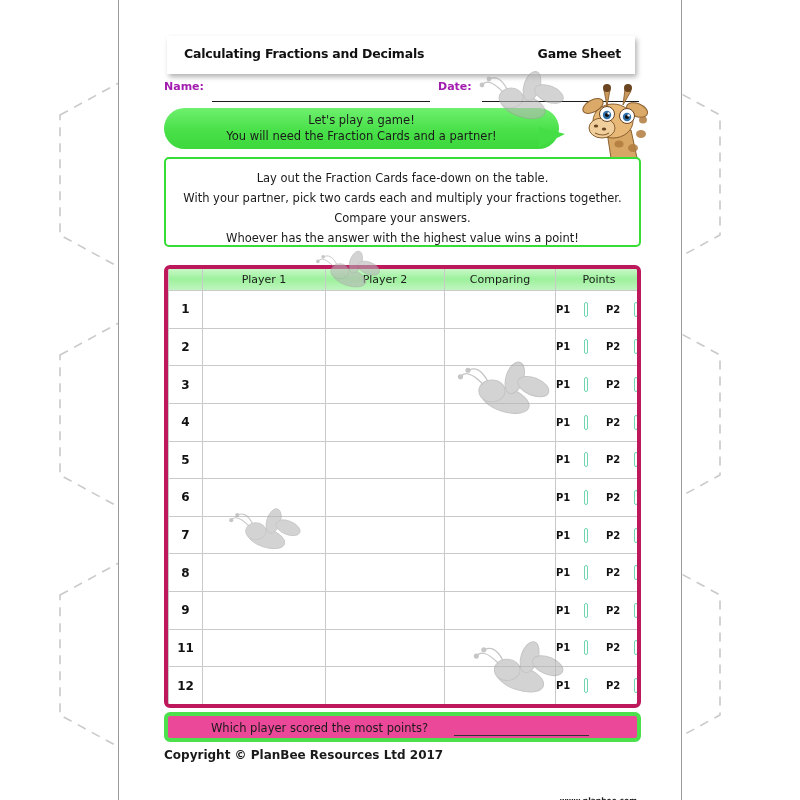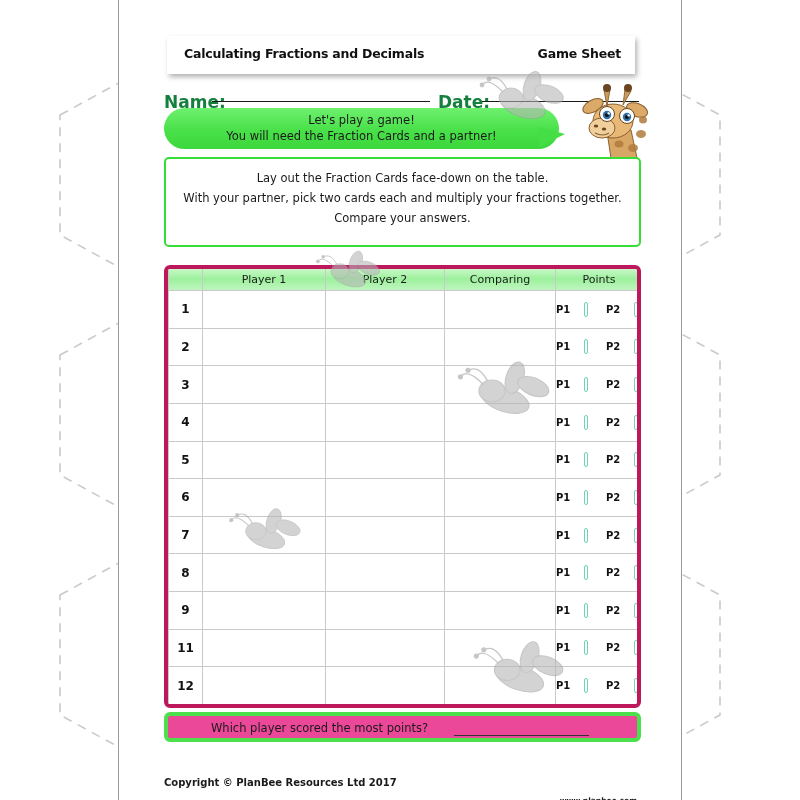--- a/index.html
+++ b/index.html
@@ -79,25 +79,25 @@
   
   .namedate {
     position: absolute;
     left: 45px;
     top: 80px;
     width: 475px;
     height: 22px;
   }
   .nd-label {
     position: absolute;
-    top: 12px;
+    top: 0px;
     font-family: "DejaVu Sans", sans-serif;
     font-weight: bold;
-    font-size: 17px;
-    color: #15803d;
+    font-size: 11px;
+    color: #a21caf;
   }
   .nd-label.name { left: 0px; }
   .nd-label.date { left: 274px; }
   .nd-line {
     position: absolute;
     bottom: 0px;
     height: 0;
     border-bottom: 1.4px solid #1a1a1a;
   }
   .nd-line.name-line { left: 48px; width: 218px; }
@@ -282,24 +282,23 @@
     border-bottom: 1.2px solid #333333;
   }
 
   
   .footer-left {
     position: absolute;
     left: 45px;
     top: 748px;
     font-family: "DejaVu Sans", sans-serif;
     font-weight: bold;
-    font-size: 10px;
+    font-size: 12px;
     color: #1a1a1a;
     white-space: nowrap;
-    margin-top: 29px;
   }
   .footer-right {
     position: absolute;
     right: 44px;
     top: 748px;
     font-family: "DejaVu Sans", sans-serif;
     font-weight: bold;
     font-size: 7.5px;
     color: #1a1a1a;
     white-space: nowrap;
@@ -406,20 +405,21 @@
       <ellipse cx="84" cy="72" rx="5" ry="4" fill="#b07a3c" opacity="0.85"></ellipse>
       <ellipse cx="70" cy="68" rx="4.5" ry="3.6" fill="#b07a3c" opacity="0.85"></ellipse>
       <ellipse cx="94" cy="44" rx="4" ry="3.4" fill="#b07a3c" opacity="0.85"></ellipse>
     </svg>
 
     <div class="instructions">
       <div class="instructions-inner">
         <div>Lay out the Fraction Cards face-down on the table.</div>
         <div>With your partner, pick two cards each and multiply your fractions together.</div>
         <div>Compare your answers.</div>
+        <div>Whoever has the answer with the highest value wins a point!</div>
       </div>
     </div>
 
     <div class="table-wrap">
       <table class="game">
         <thead>
           <tr>
             <th class="col-num"></th>
             <th class="col-p1">Player 1</th>
             <th class="col-p2">Player 2</th>

